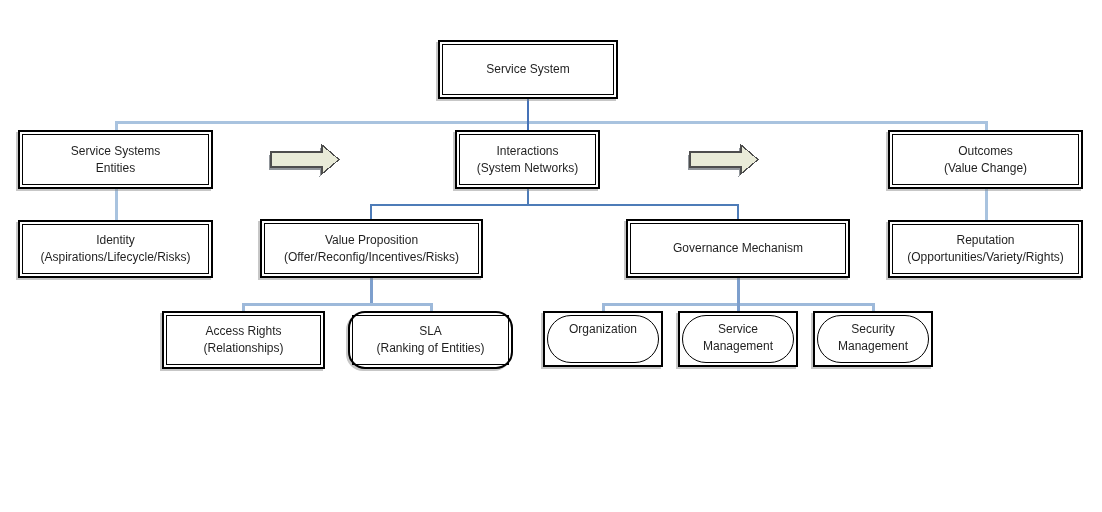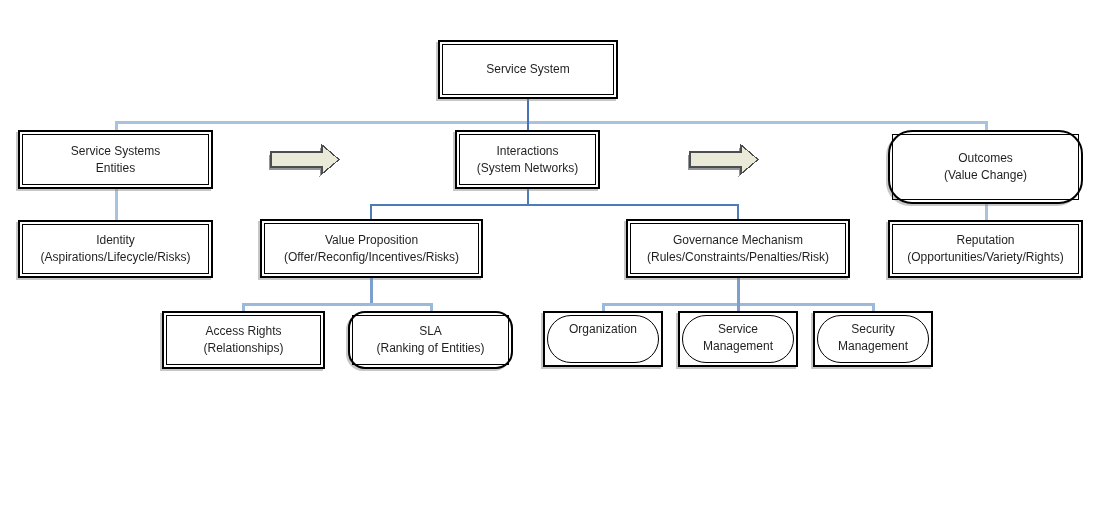--- a/index.html
+++ b/index.html
@@ -39,21 +39,21 @@
     white-space: nowrap;
     overflow: hidden;
   }
   .node .inner span:empty { display: none; }
   .node.top-align .inner { justify-content: flex-start; padding-top: 5px; border-radius: 24px; }
 
   
   #n-service-system      { left: 438px; top: 40px;  width: 180px; height: 59px; }
   #n-entities            { left: 18px;  top: 130px; width: 195px; height: 59px; }
   #n-interactions        { left: 455px; top: 130px; width: 145px; height: 59px; }
-  #n-outcomes            { left: 888px; top: 130px; width: 195px; height: 74px; border-radius: 24px; }
+  #n-outcomes            { left: 888px; top: 130px; width: 195px; height: 59px; }
   #n-identity            { left: 18px;  top: 220px; width: 195px; height: 58px; }
   #n-value-proposition   { left: 260px; top: 219px; width: 223px; height: 59px; }
   #n-governance          { left: 626px; top: 219px; width: 224px; height: 59px; }
   #n-reputation          { left: 888px; top: 220px; width: 195px; height: 58px; }
   #n-access-rights       { left: 162px; top: 311px; width: 163px; height: 58px; }
   #n-sla                 { left: 348px; top: 311px; width: 165px; height: 58px; border-radius: 17px; }
   #n-organization        { left: 543px; top: 311px; width: 120px; height: 56px; }
   #n-service-management  { left: 678px; top: 311px; width: 120px; height: 56px; }
   #n-security-management { left: 813px; top: 311px; width: 120px; height: 56px; }
 </style>
@@ -135,21 +135,20 @@
   <div class="node" id="n-value-proposition">
     <div class="inner">
       <span>Value Proposition</span>
       <span>(Offer/Reconfig/Incentives/Risks)</span>
     </div>
   </div>
 
   <div class="node" id="n-governance">
     <div class="inner">
       <span>Governance Mechanism</span>
-      <span>(Rules/Constraints/Penalties/Risk)</span>
     </div>
   </div>
 
   <div class="node" id="n-reputation">
     <div class="inner">
       <span>Reputation</span>
       <span>(Opportunities/Variety/Rights)</span>
     </div>
   </div>
 

